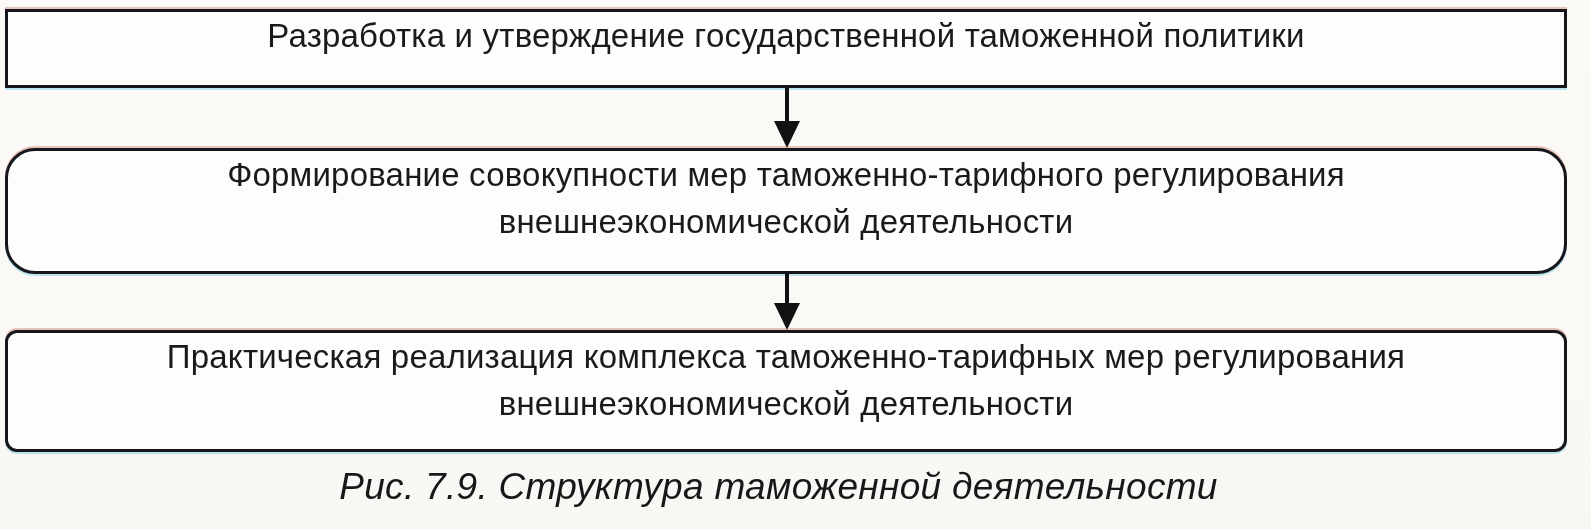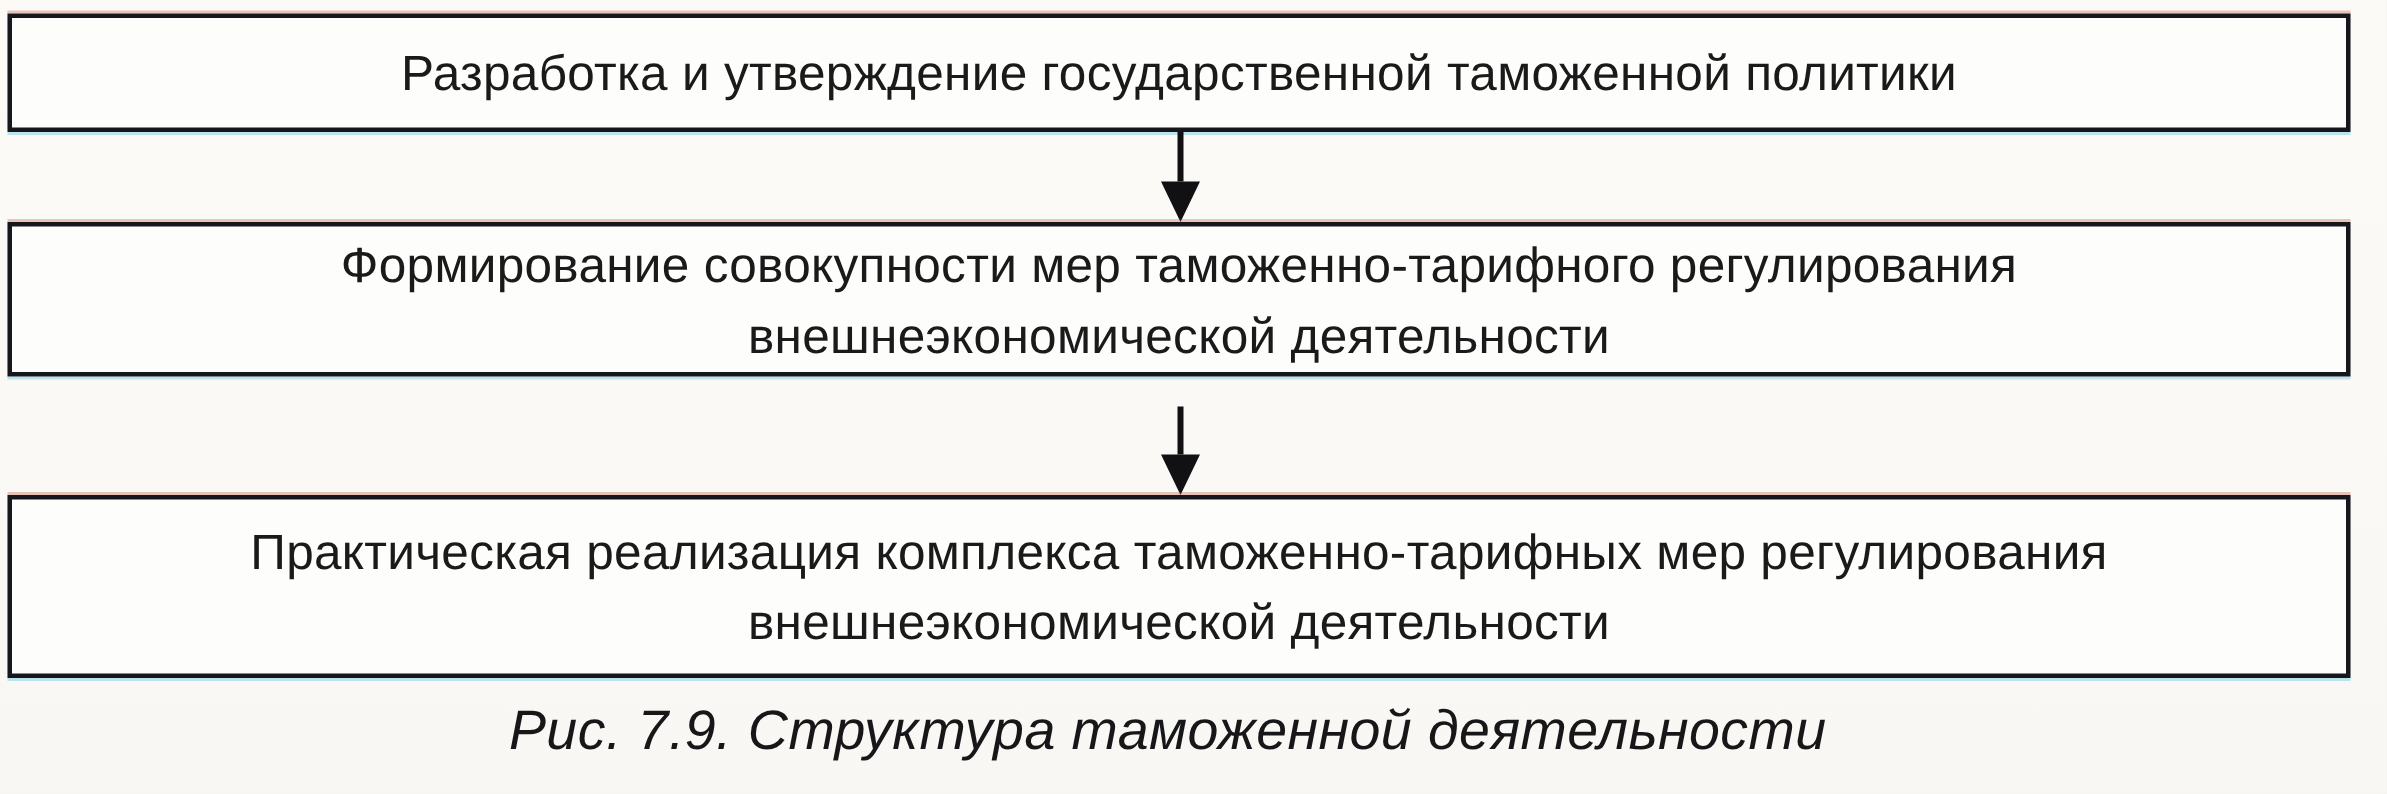--- a/index.html
+++ b/index.html
@@ -17,34 +17,33 @@
     overflow: hidden;
   }
   .flow-box {
     position: absolute;
     left: 5px;
     width: 1562px;
     box-sizing: border-box;
     border: 3px solid #16161d;
     background: #fdfdfc;
     display: flex;
-    align-items: center;
     justify-content: center;
     text-align: center;
     box-shadow: 0 2px 0 rgba(70,190,220,0.35), 0 -2px 0 rgba(190,70,40,0.30);
   }
   .box-label {
     font-size: 33px;
     line-height: 47px;
     white-space: pre-line;
     letter-spacing: 0.2px;
   }
   #box-1 { top: 9px;   height: 79px; }
-  #box-2 { top: 148px; height: 103px; }
-  #box-3 { top: 330px; height: 122px; }
+  #box-2 { top: 148px; height: 126px; border-radius: 30px; }
+  #box-3 { top: 330px; height: 122px; border-radius: 12px; }
 
   .arrow {
     position: absolute;
     left: 774px;          
     width: 26px;
     display: flex;
     flex-direction: column;
     align-items: center;
   }
   #arrow-1 { top: 88px;  height: 60px; }

